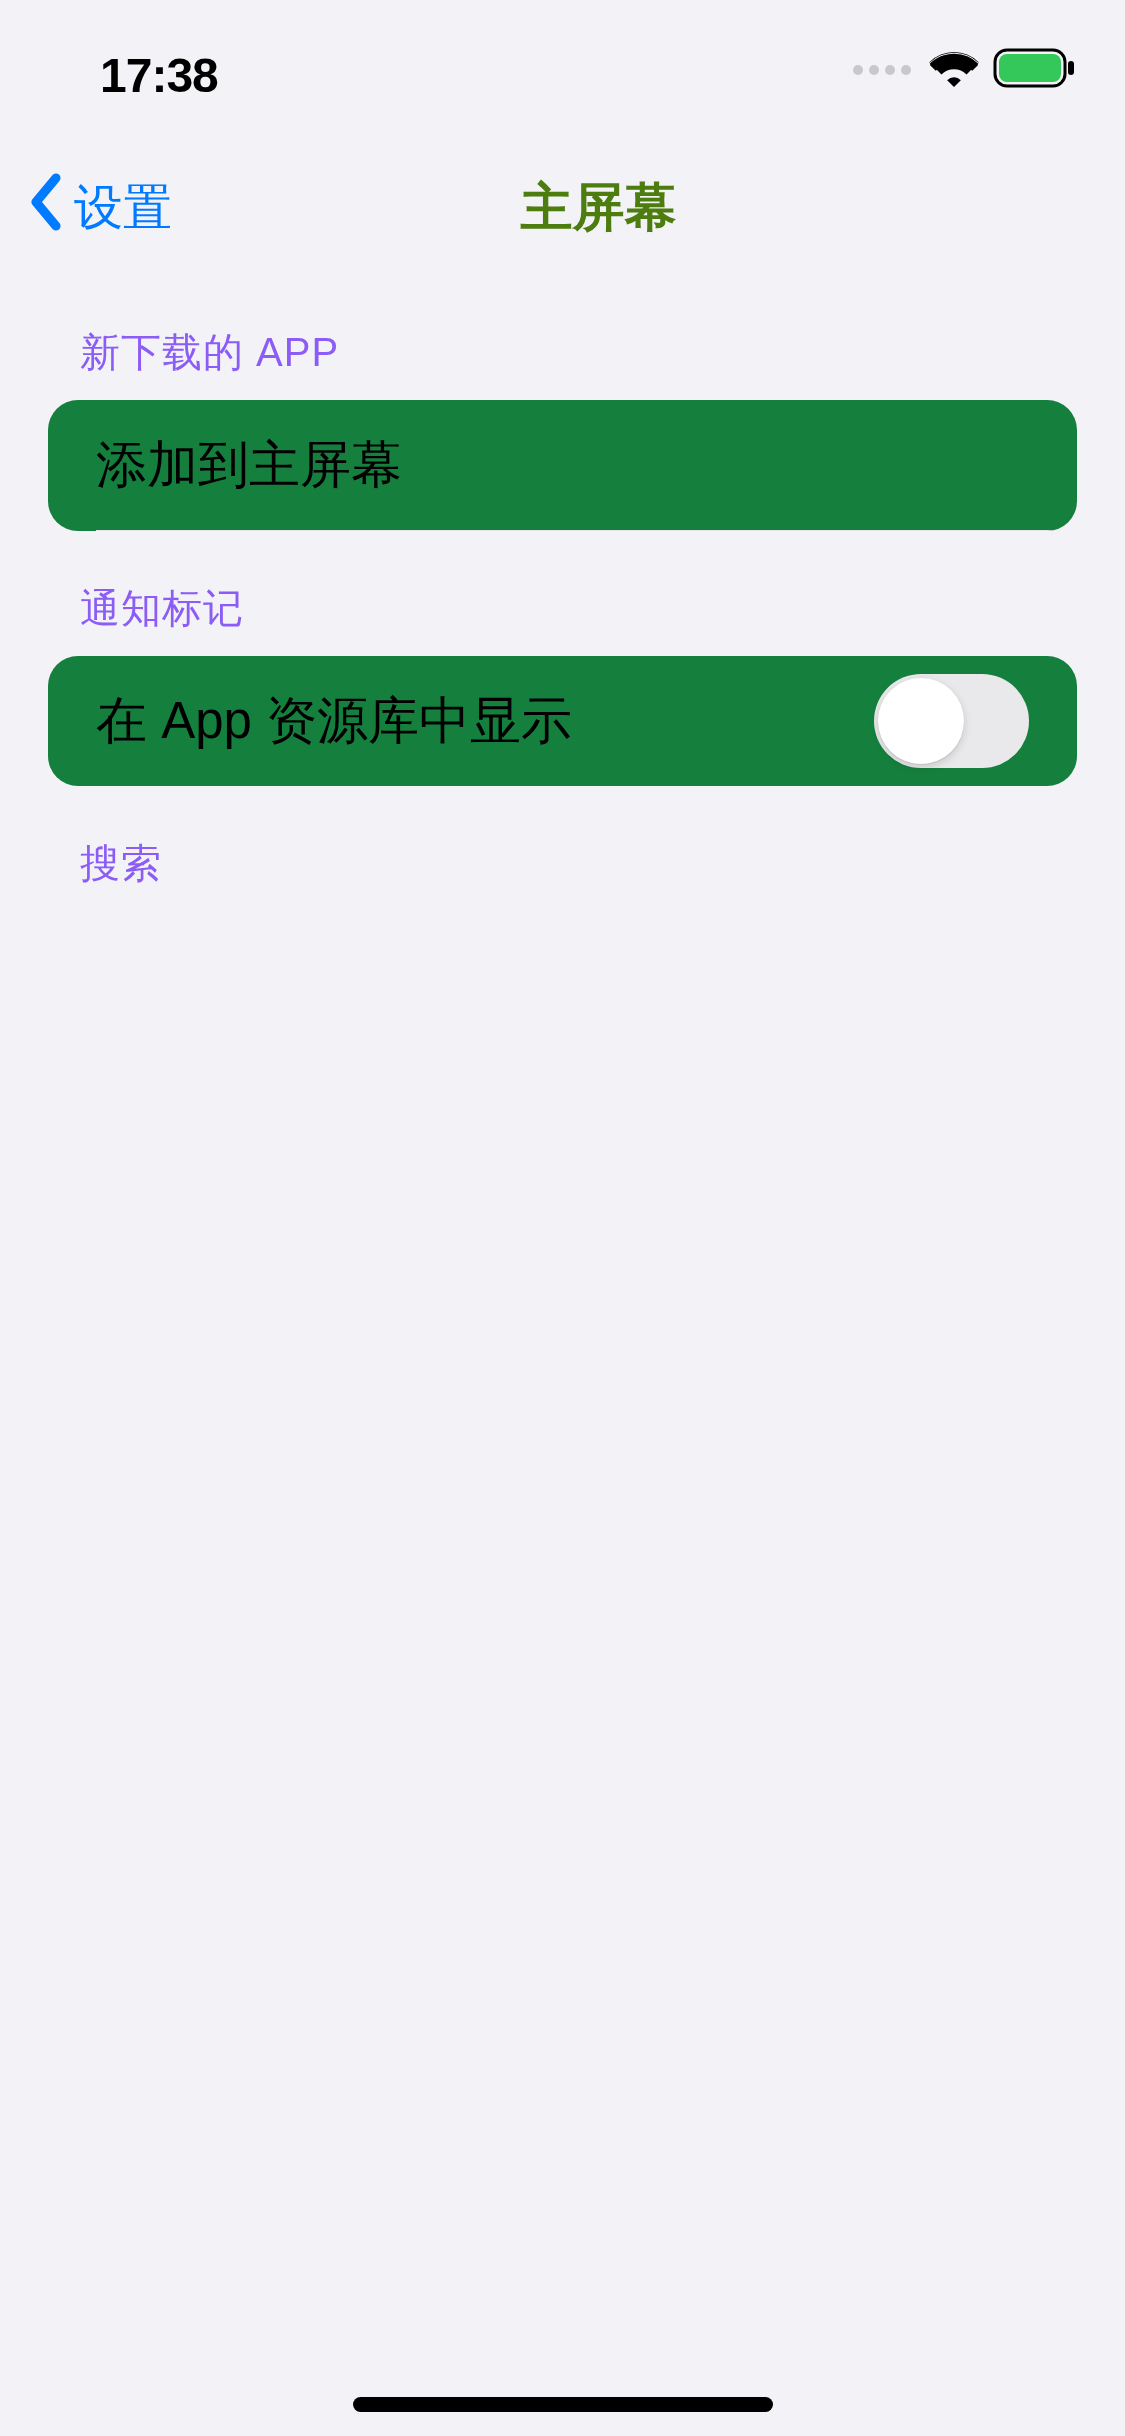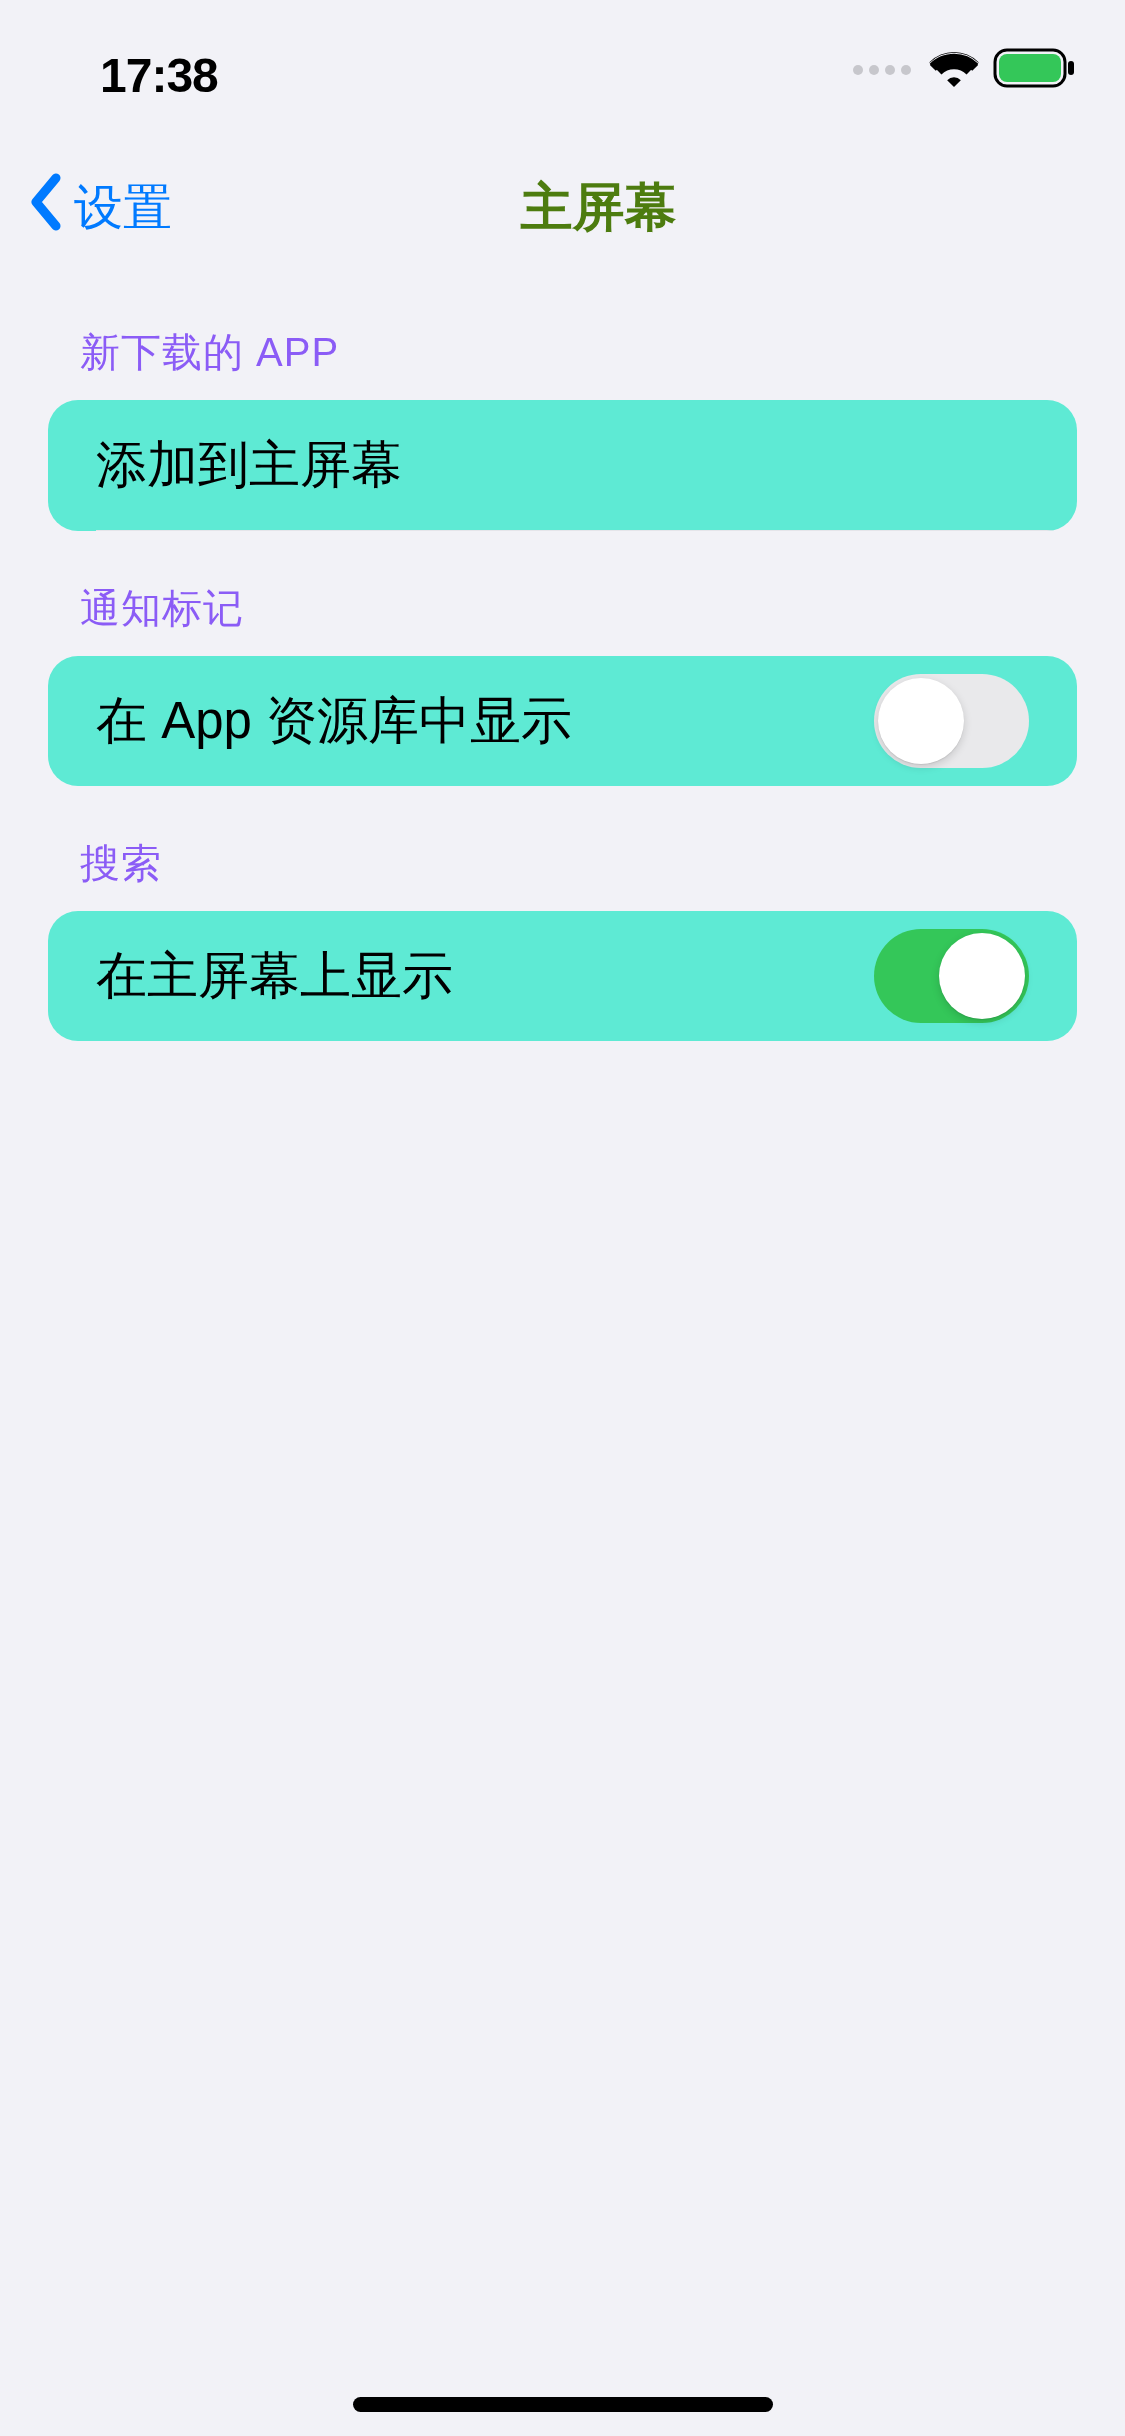--- a/index.html
+++ b/index.html
@@ -71,21 +71,21 @@
     .content { padding: 0 48px; }
 
     .section-header {
       padding: 50px 0 20px 32px;
       font-size: 40px;
       color: #8b5cf6;
       letter-spacing: 1px;
     }
 
     .group {
-      background: #5eead4;
+      background: #15803d;
       border-radius: 30px;
       overflow: hidden;
     }
 
     .row {
       display: flex;
       align-items: center;
       justify-content: space-between;
       min-height: 130px;
       padding: 0 48px;
@@ -189,24 +189,16 @@
   <div class="group">
     <div class="row">
       <span>在 App 资源库中显示</span>
       <div class="switch switch-off">
         <div class="switch-knob"></div>
       </div>
     </div>
   </div>
 
   <div class="section-header">搜索</div>
-  <div class="group">
-    <div class="row">
-      <span>在主屏幕上显示</span>
-      <div class="switch switch-on">
-        <div class="switch-knob"></div>
-      </div>
-    </div>
-  </div>
 
 </div>
 
 <div class="home-indicator"></div>
 
 </body></html>

